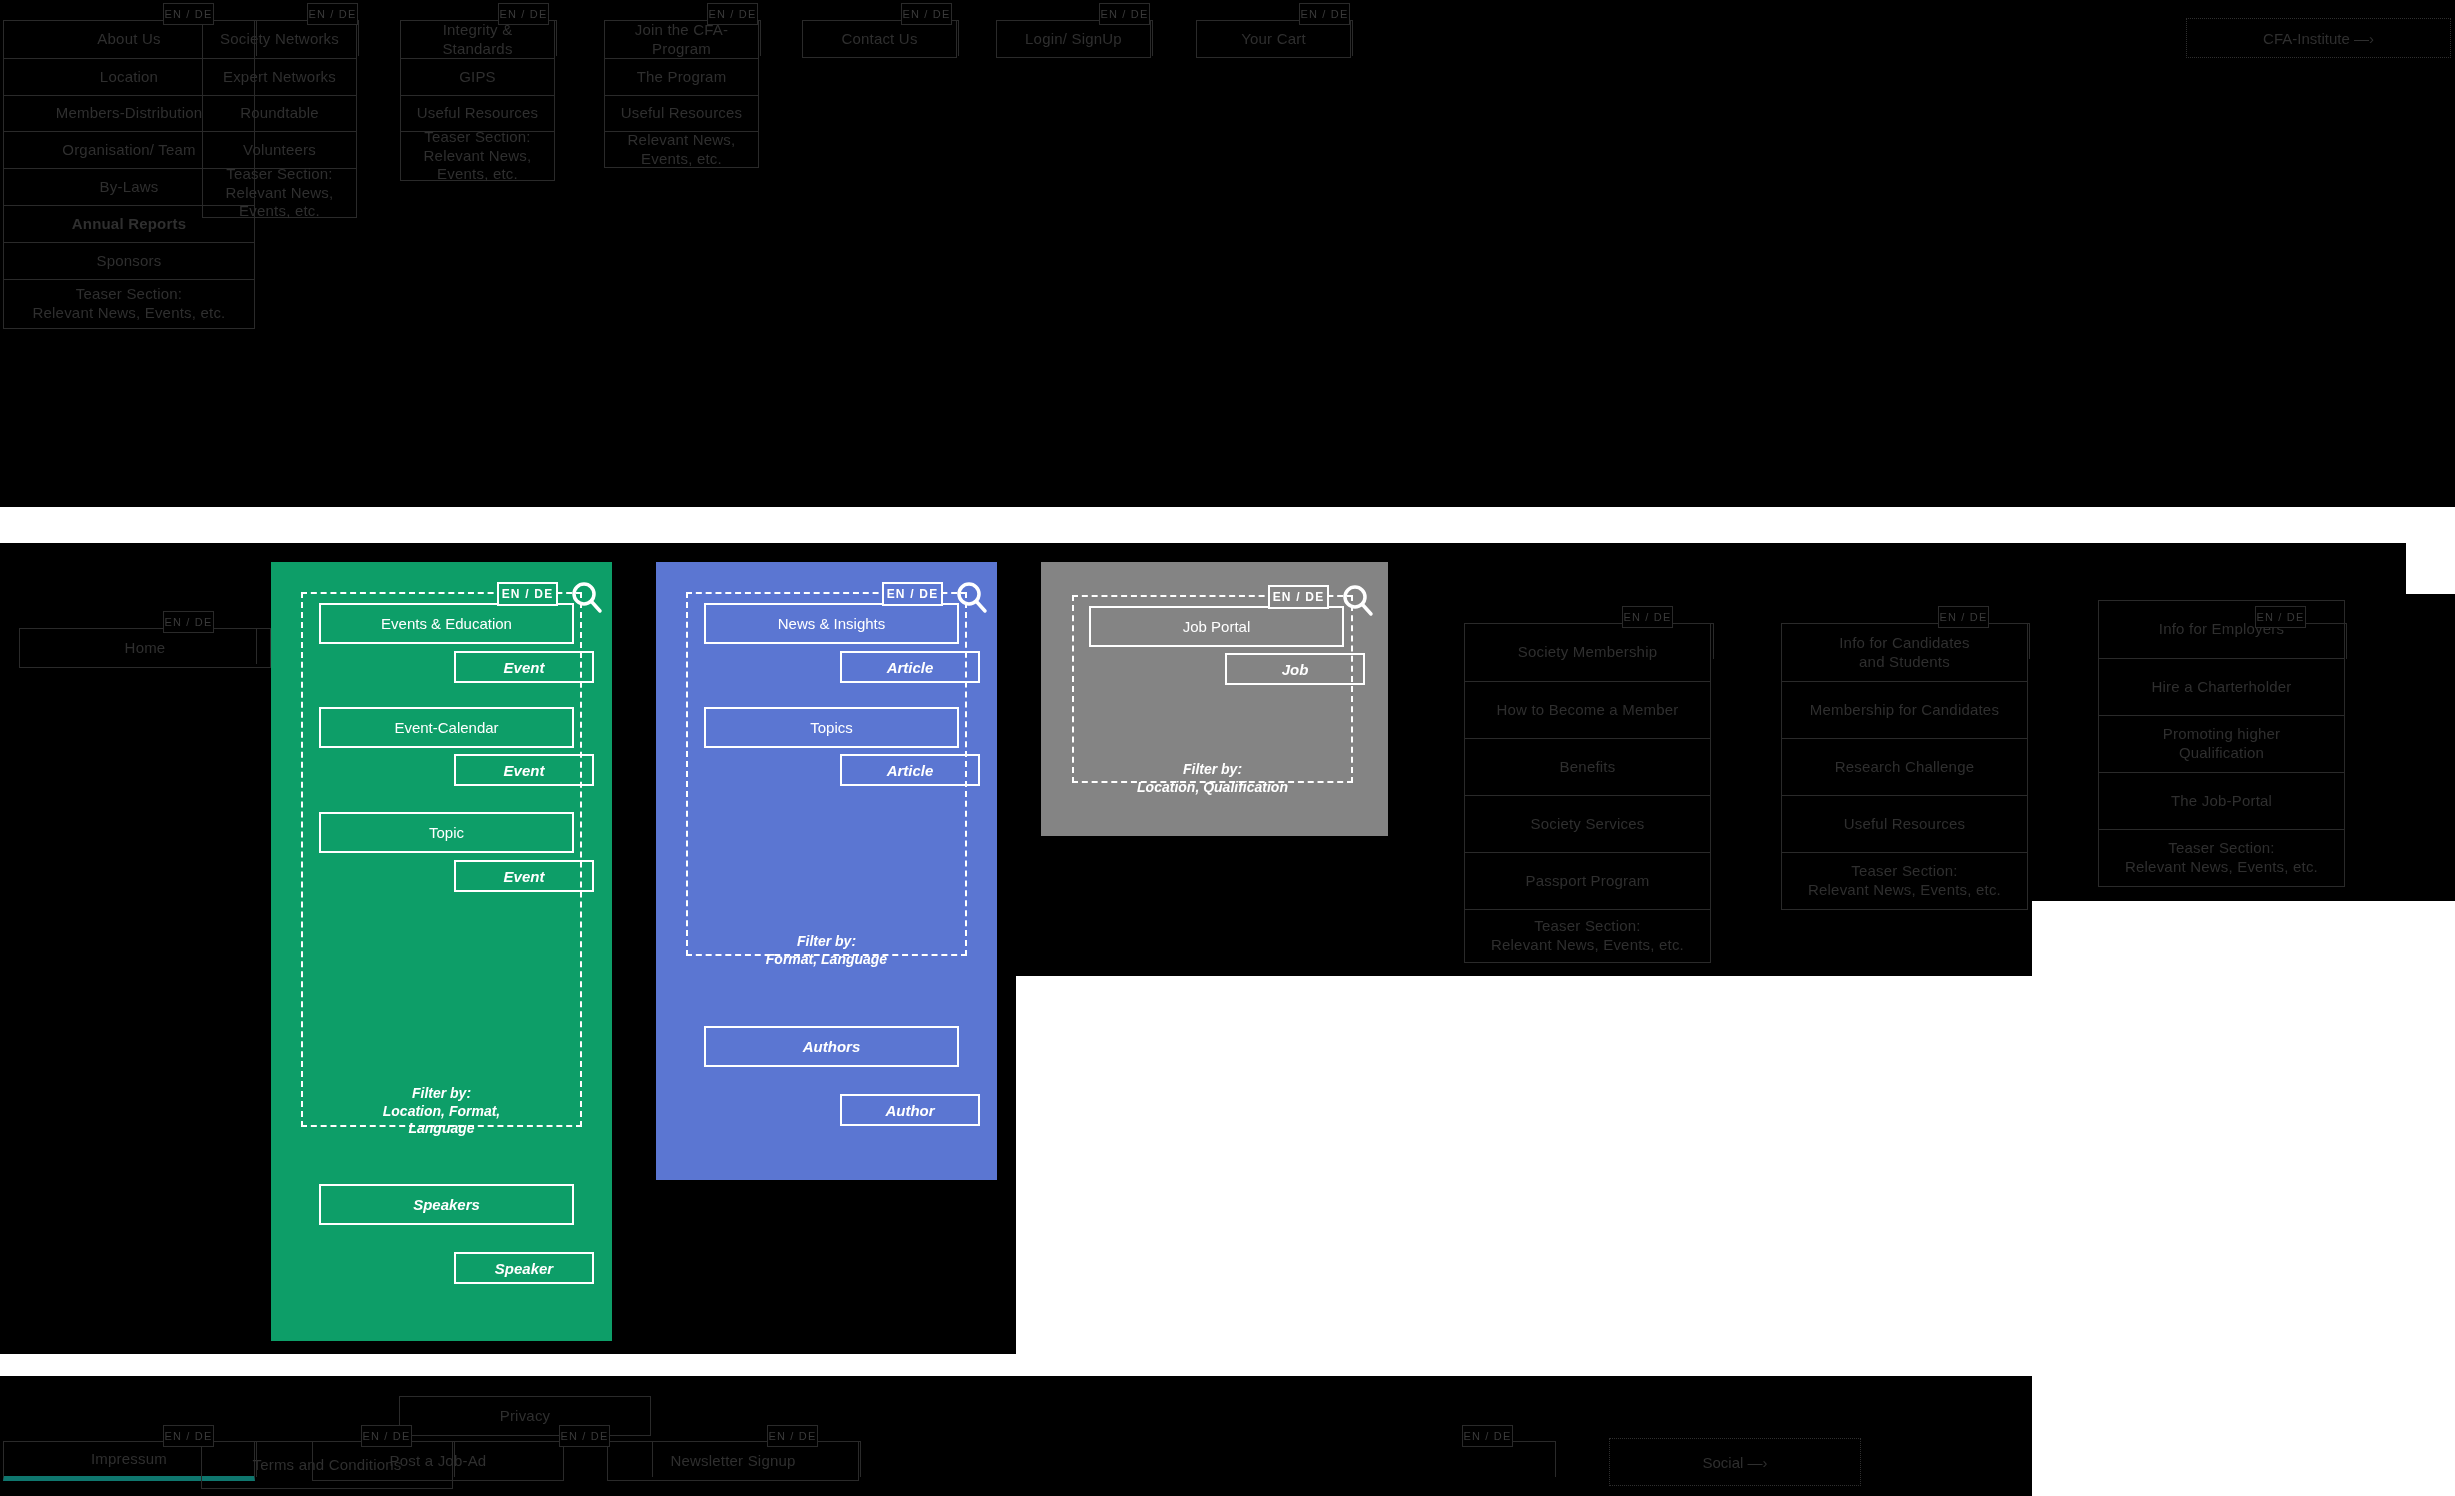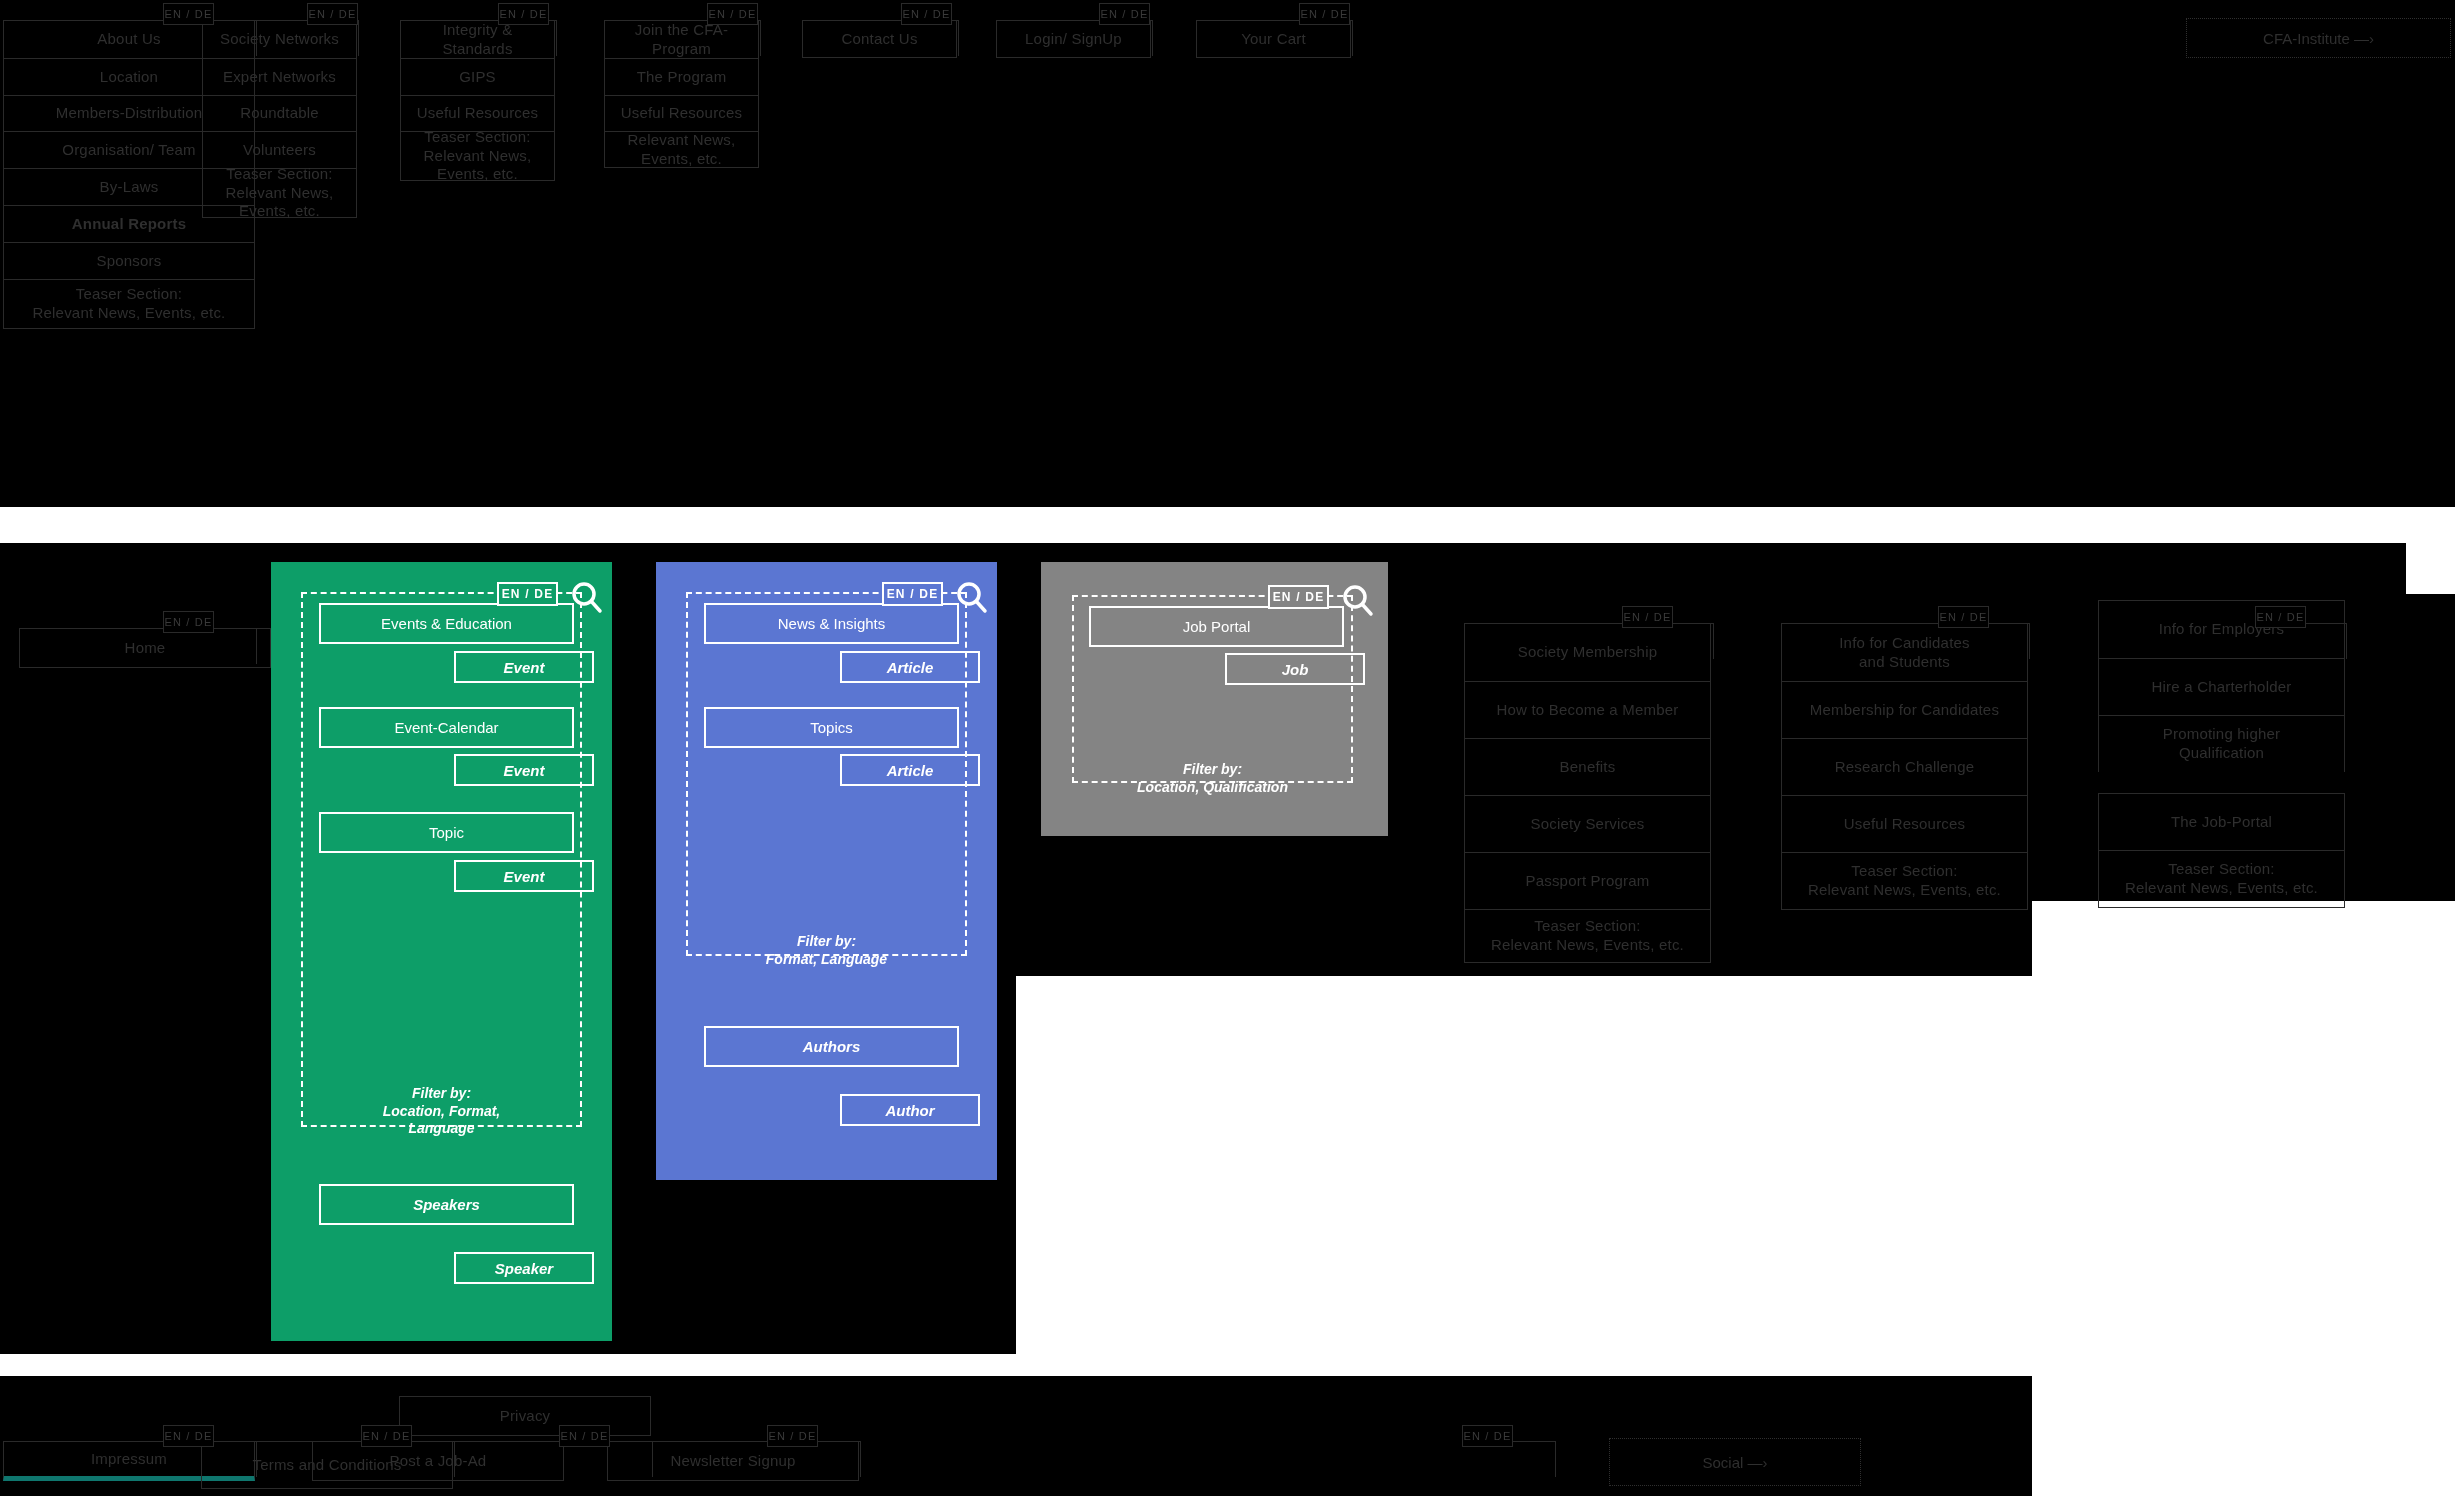--- a/index.html
+++ b/index.html
@@ -313,21 +313,21 @@
 Relevant News, Events, etc.</div>
   </div>
   <div class="endetab-stub" style="left:1938px; top:623px; width:92px; height:36px;"></div>
   <div class="endetab" style="left:1938px; top:606px; width:51px; height:22px;">EN / DE</div>
 
   <div class="col" style="left:2098px; top:600px; width:247px;">
     <div class="col-box" style="height:58px;">Info for Employers</div>
     <div class="col-box" style="height:57px;">Hire a Charterholder</div>
     <div class="col-box two-line" style="height:57px;">Promoting higher
 Qualification</div>
-    <div class="col-box" style="height:57px;margin-top:21px;">The Job-Portal</div>
+    <div class="col-box" style="height:57px;">The Job-Portal</div>
     <div class="col-box two-line" style="height:58px;">Teaser Section:
 Relevant News, Events, etc.</div>
   </div>
   <div class="endetab-stub" style="left:2255px; top:623px; width:92px; height:36px;"></div>
   <div class="endetab" style="left:2255px; top:606px; width:51px; height:22px;">EN / DE</div>
 
   <div class="col-box" style="position:absolute; left:3px; top:1441px; width:252px; height:40px; border-bottom:5px solid #0f766e;">Impressum</div>
   <div class="endetab-stub" style="left:163px; top:1441px; width:94px; height:36px;"></div>
   <div class="endetab" style="left:163px; top:1425px; width:51px; height:22px;">EN / DE</div>
 

